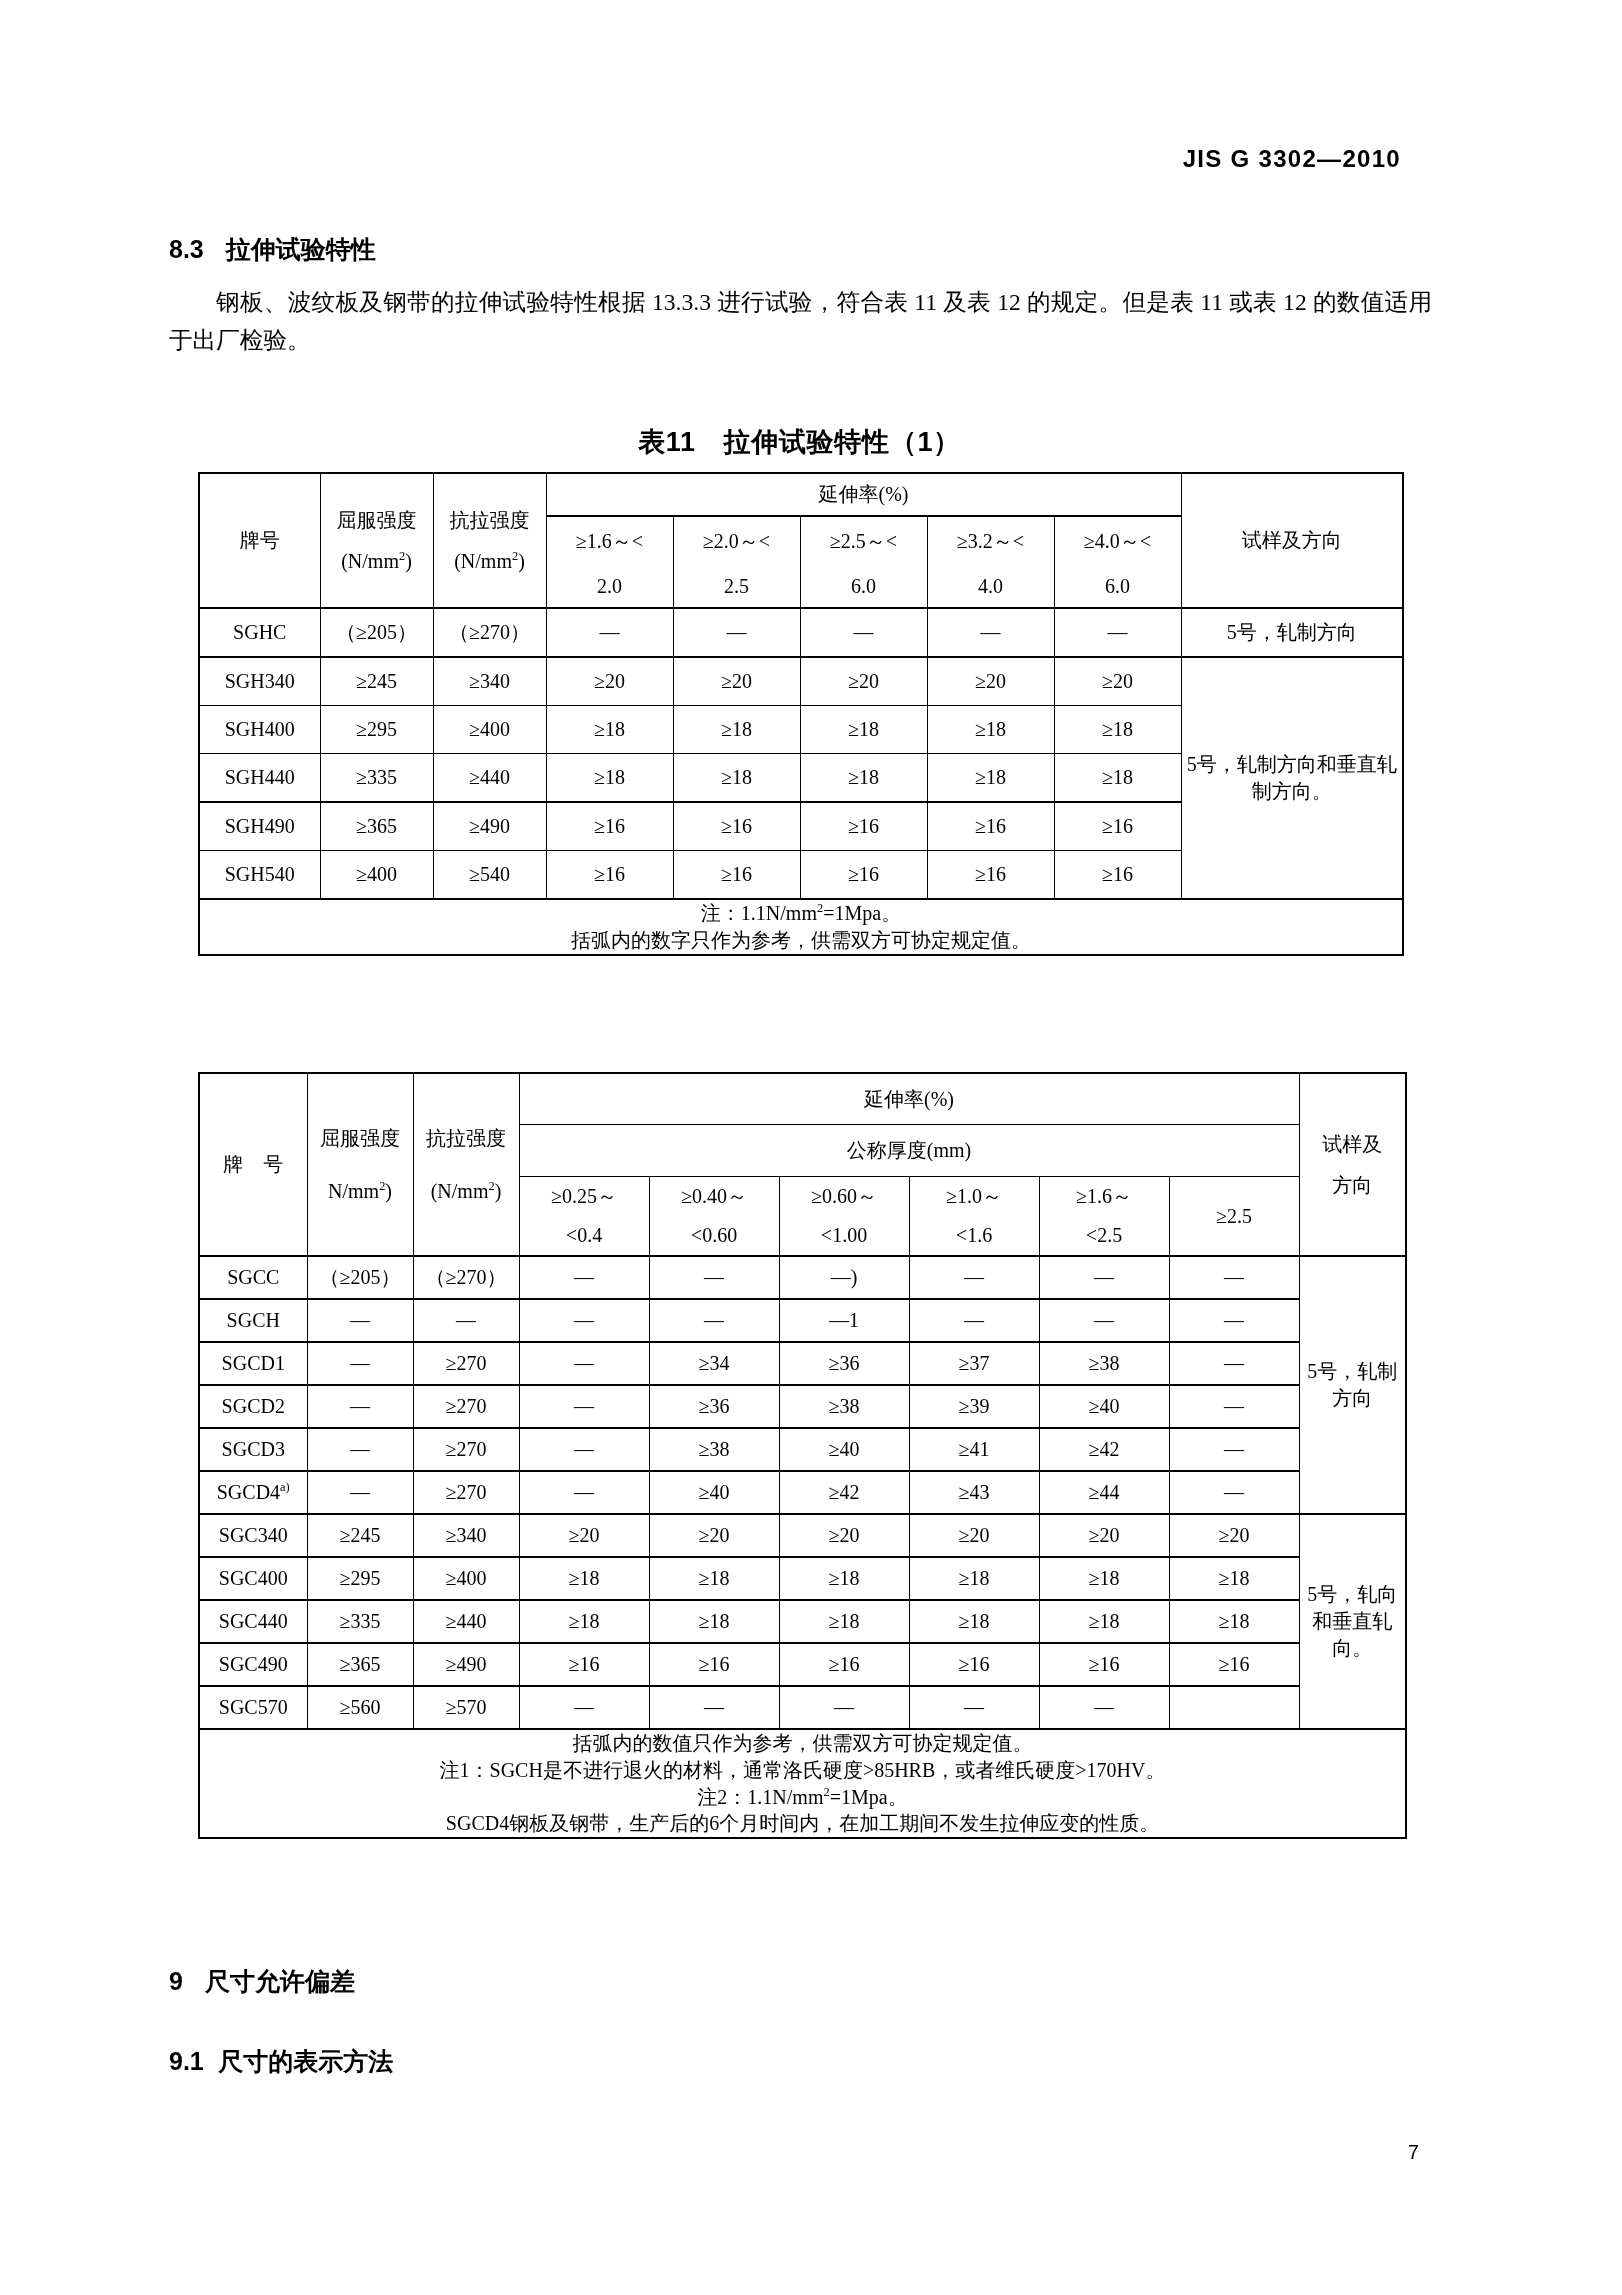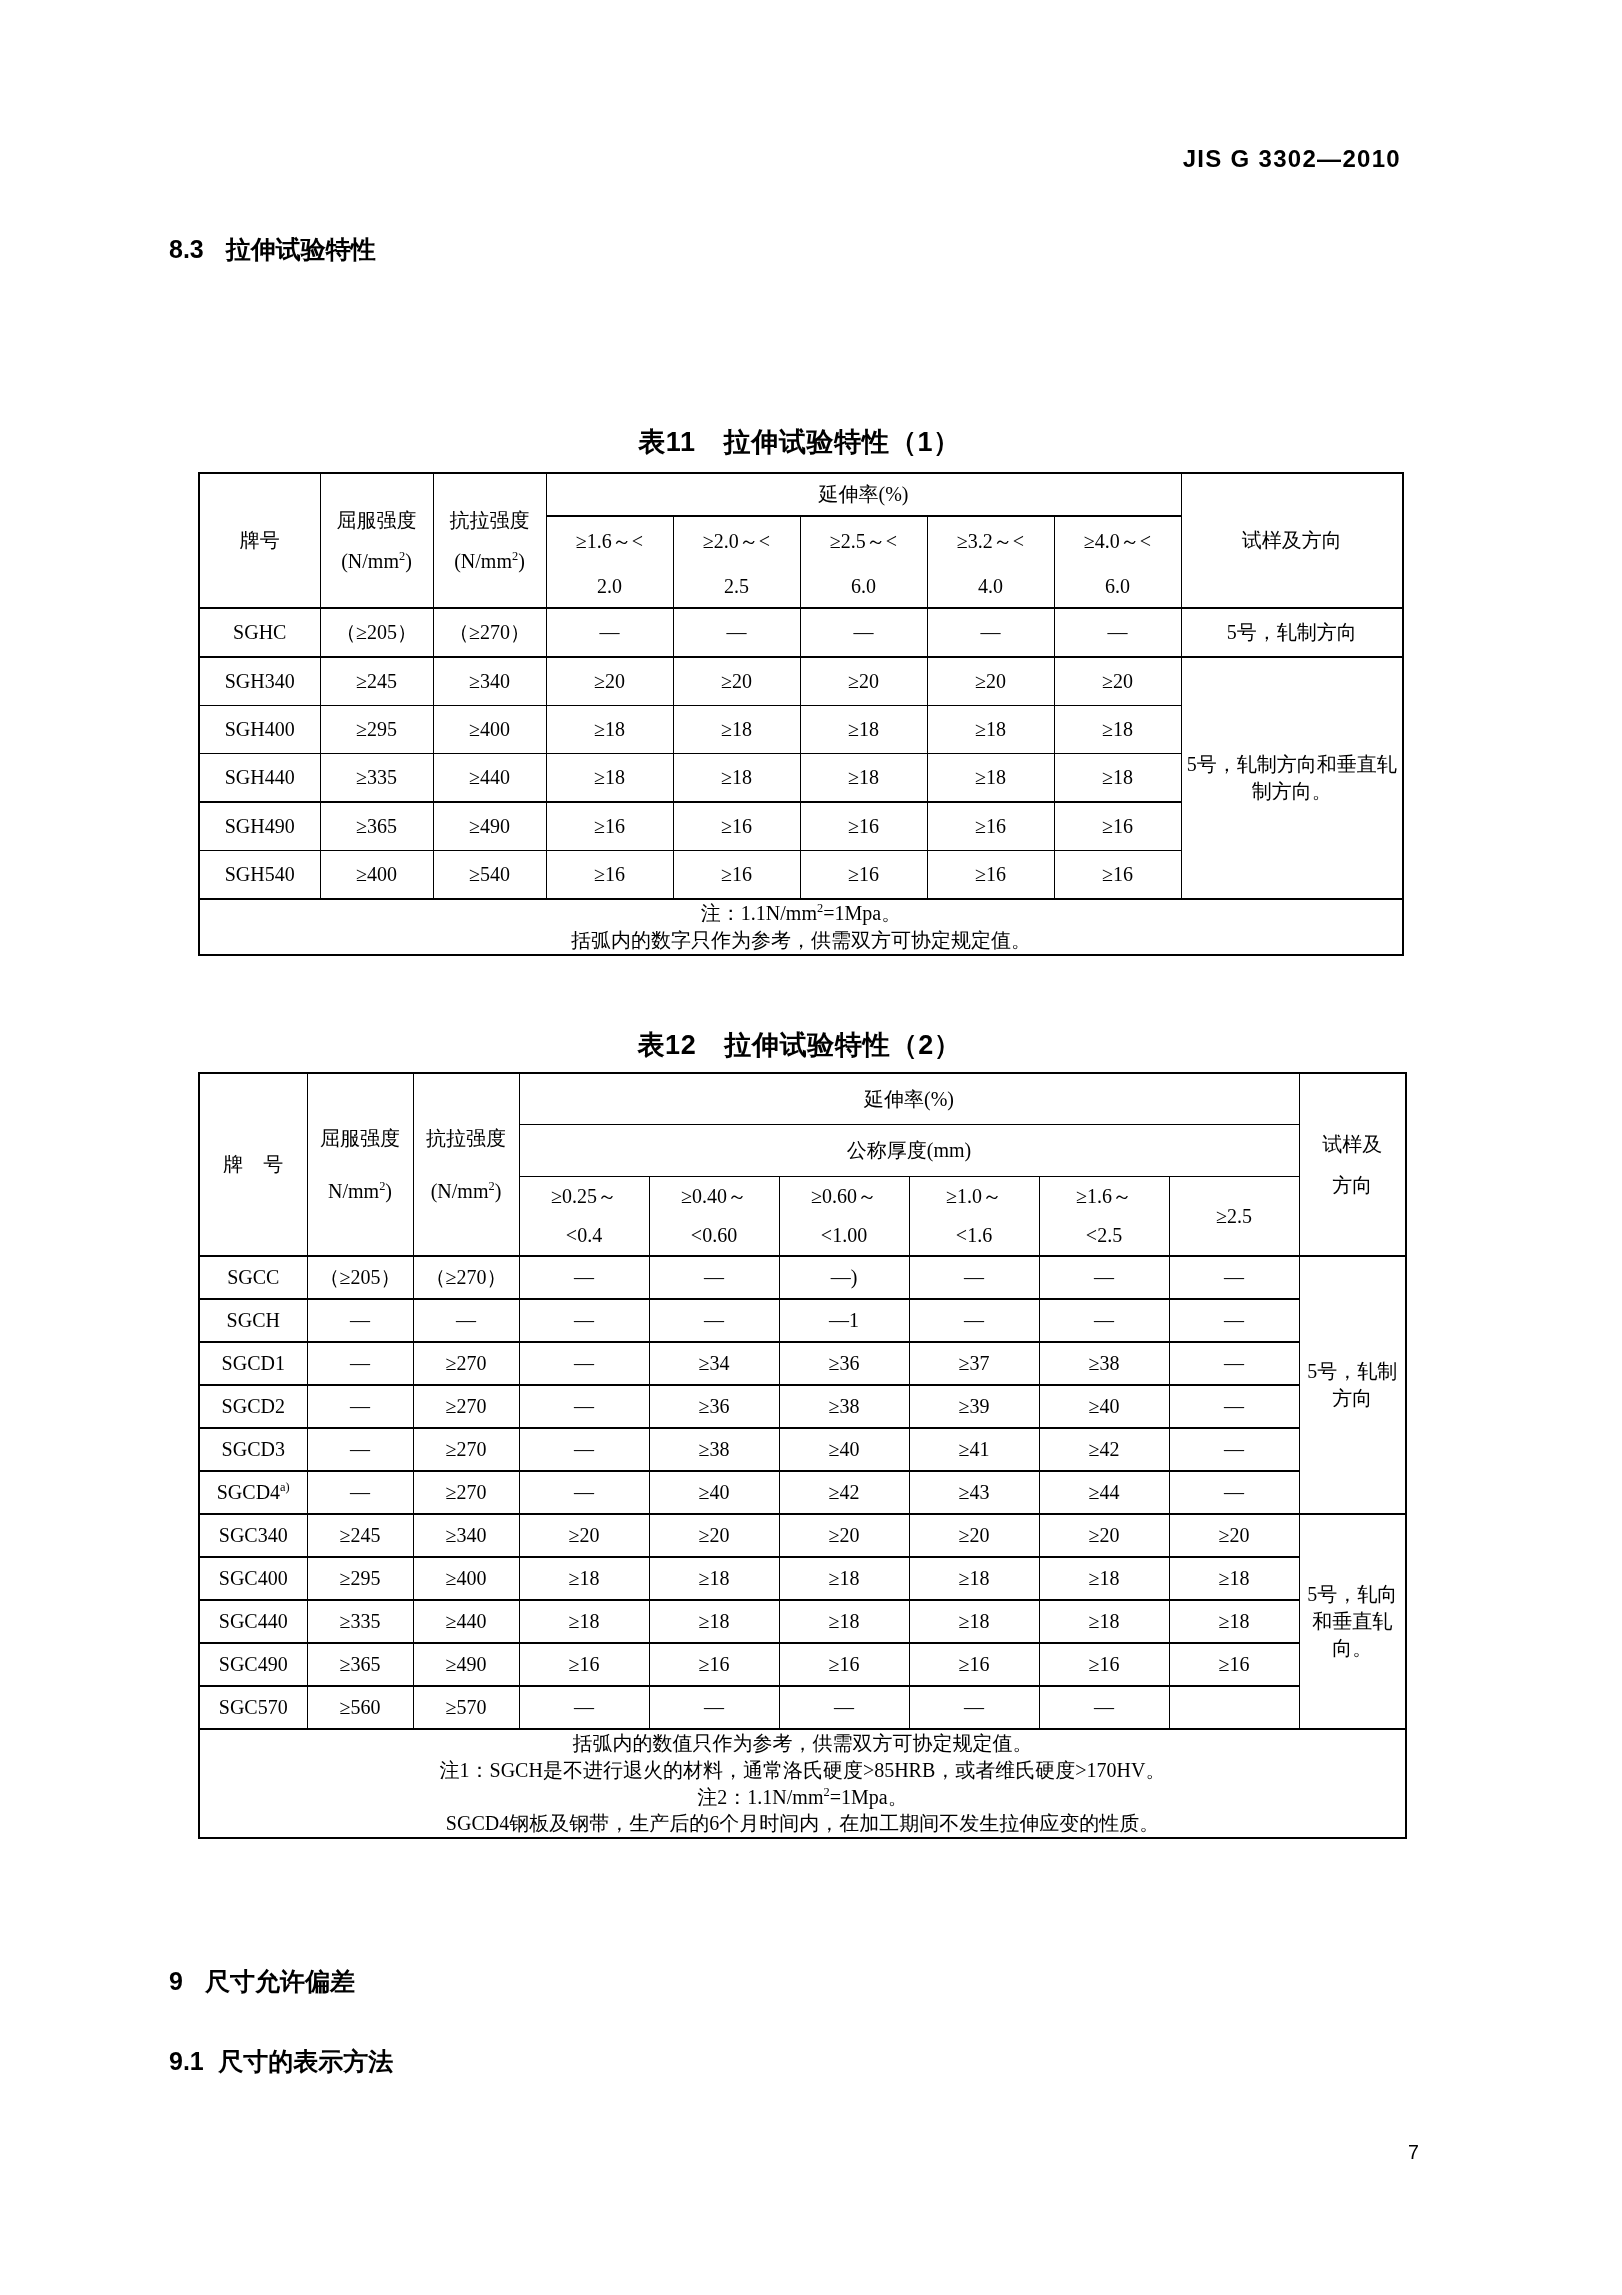--- a/index.html
+++ b/index.html
@@ -99,20 +99,21 @@
 <body>
 
 <div class="page">
 
   <div class="doc-header">JIS G 3302—2010</div>
 
   <div id="blk-83h" class="sec-h">
     <span class="num">8.3</span><span>拉伸试验特性</span>
   </div>
 
+  <div id="blk-83p" class="para indent">钢板、波纹板及钢带的拉伸试验特性根据 13.3.3 进行试验，符合表 11 及表 12 的规定。但是表 11 或表 12 的数值适用于出厂检验。</div>
 
 
   <div id="cap11" class="tbl-cap">表11　拉伸试验特性（1）</div>
 
   <div id="tbl11wrap">
   <table class="jis">
     <colgroup>
       <col style="width:121px">
           <col style="width:113px">
           <col style="width:113px">
@@ -220,21 +221,20 @@
       <tr>
         <td colspan="9" class="foot-cell thick-top t-outer-l t-outer-r t-outer-bot">
           <div><span>注：1.1N/mm</span><sup>2</sup><span>=1Mpa。</span></div>
           <div>括弧内的数字只作为参考，供需双方可协定规定值。</div>
         </td>
       </tr>
     </tbody>
   </table>
   </div>
 
-  <div id="cap12" class="tbl-cap">表12　拉伸试验特性（2）</div>
 
   <div id="tbl12wrap">
   <table class="jis">
     <colgroup>
       <col style="width:108px">
           <col style="width:106px">
           <col style="width:106px">
       <col style="width:130px">
           <col style="width:130px">
           <col style="width:130px">

